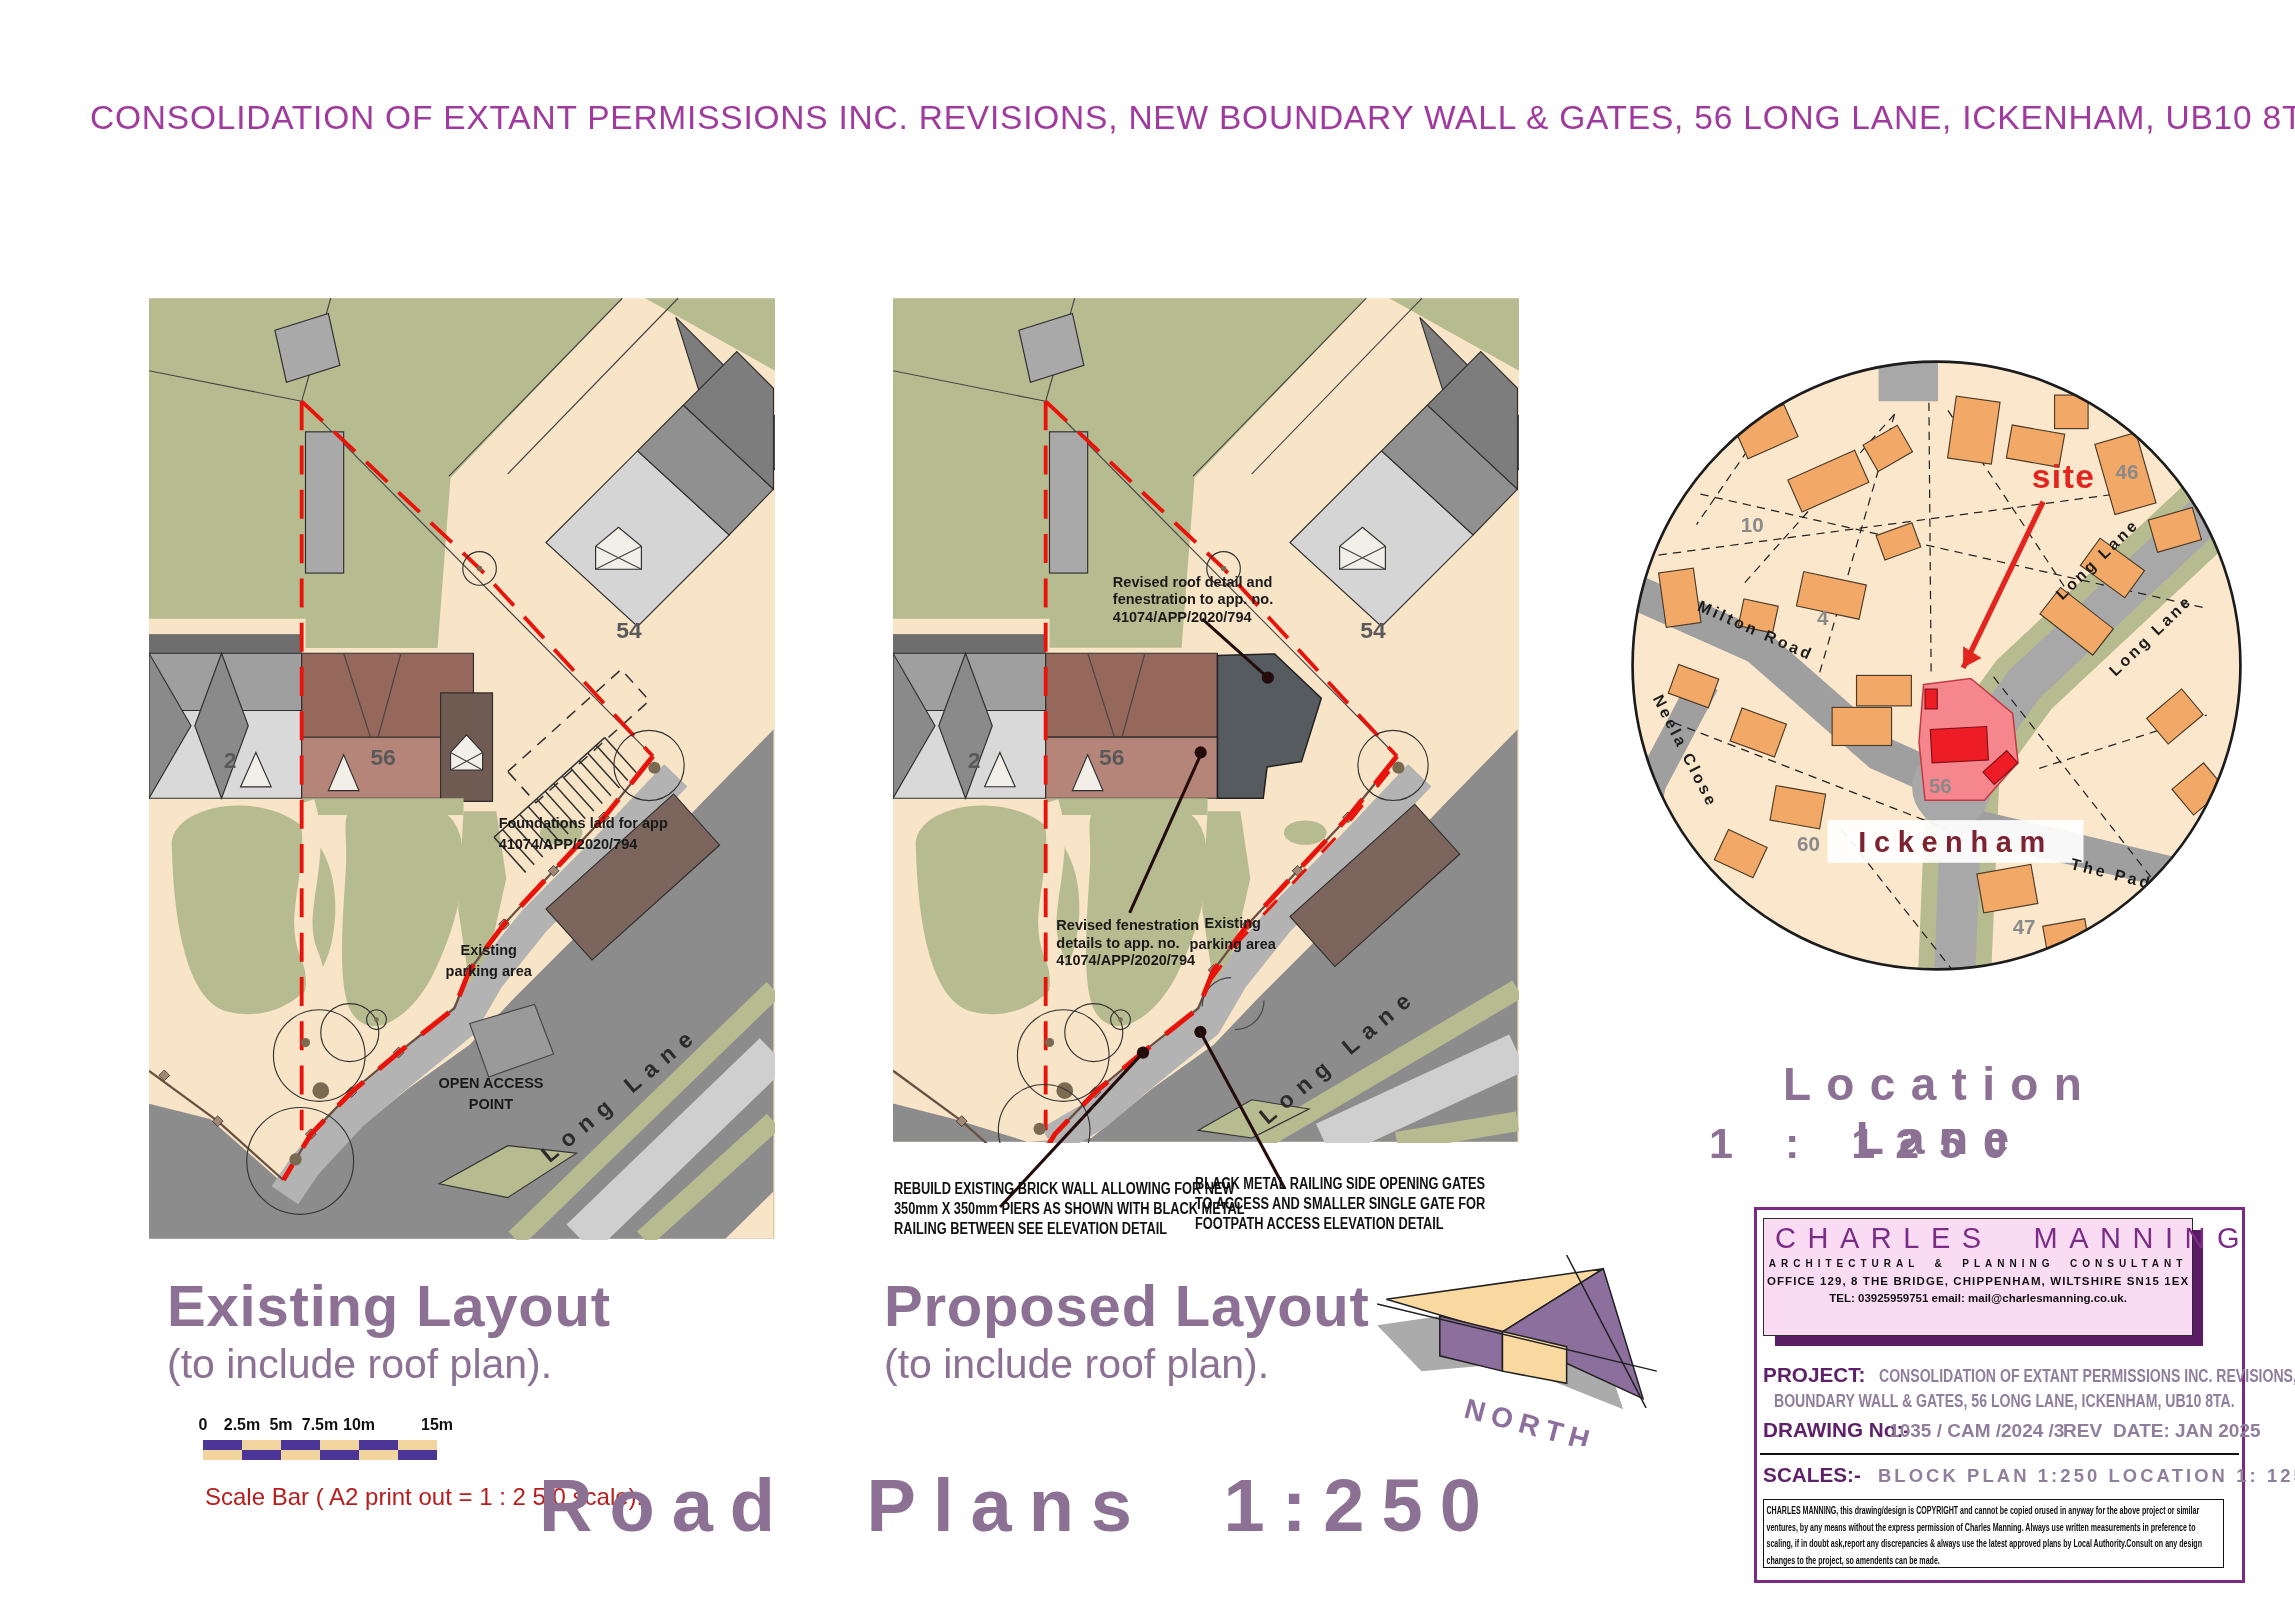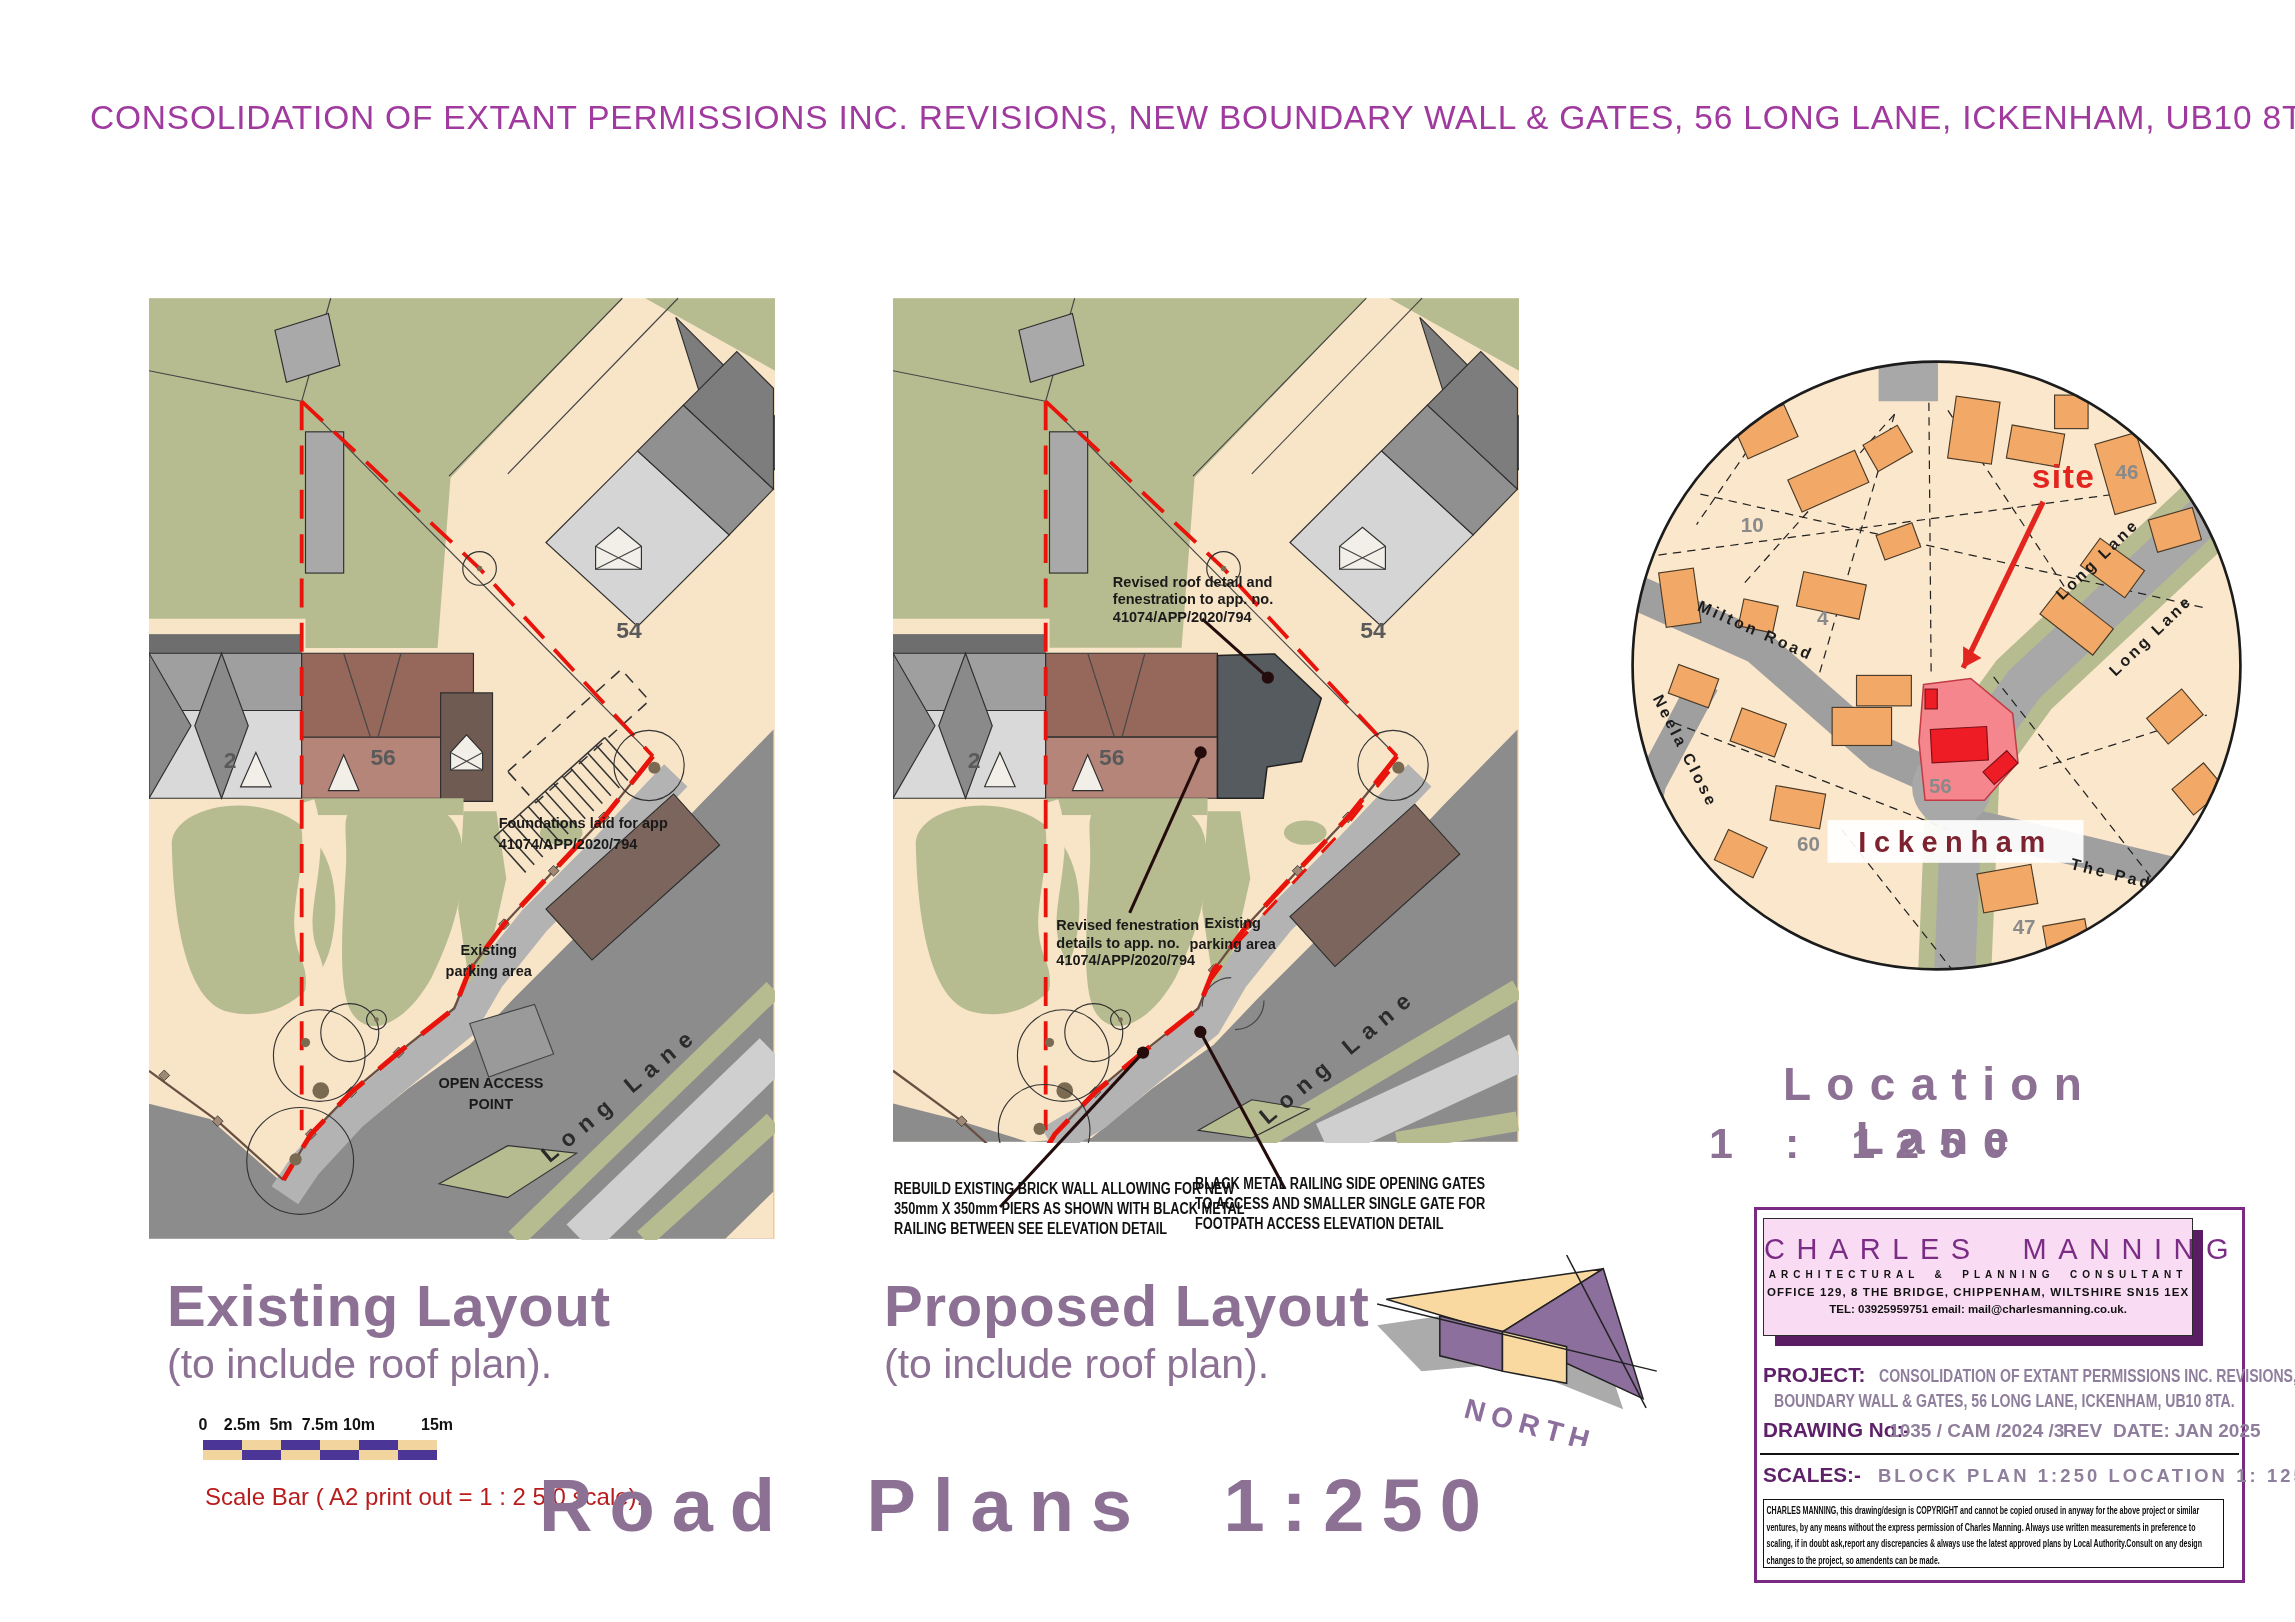--- a/index.html
+++ b/index.html
@@ -22,21 +22,21 @@
   
   .sb-row{position:absolute;left:0;width:234px;height:10px;}
   .sb-seg{position:absolute;top:0;height:10px;width:39px;}
   .sb-p{background:#4b3596;} .sb-c{background:#f2d59e;}
 
   
   .tblock{left:1754px;top:1207px;width:485px;height:370px;border:3.1px solid #7a2a82;background:#fff;}
   .tb-shadow{position:absolute;left:18.4px;top:20px;width:428px;height:116px;background:#5a1c62;}
   .tb-pink{position:absolute;left:6.1px;top:7.7px;width:428px;height:116px;background:#f9dcf4;
            border:1.5px solid #2b2b2b;text-align:center;}
-  .tb-firm{margin-top:14px;font-size:29px;font-weight:500;color:#7b2d86;letter-spacing:11.5px;word-spacing:21.4px;white-space:nowrap;}
+  .tb-firm{margin-top:3px;font-size:29px;font-weight:500;color:#7b2d86;letter-spacing:11.5px;word-spacing:21.4px;white-space:nowrap;padding-left:11px;}
   .tb-firm-sub{font-size:10px;font-weight:700;color:#111;letter-spacing:5px;word-spacing:7.7px;margin-top:3.1px;white-space:nowrap;}
   .tb-office{font-size:11.5px;font-weight:700;color:#111;letter-spacing:1.1px;margin-top:6.1px;white-space:nowrap;}
   .tb-contact{font-size:11.5px;font-weight:700;color:#111;margin-top:5.4px;white-space:nowrap;}
   .tb-label{font-size:20.7px;font-weight:700;color:#5e2169;}
   .tb-val{font-size:17.6px;font-weight:700;color:#8f7f9c;}
   .squeeze{display:inline-block;transform:scaleX(.8);transform-origin:left;white-space:nowrap;}
   .tb-hr{position:absolute;left:3.1px;right:3.1px;top:243px;border-top:2.3px solid #111;}
   .tb-copy{position:absolute;left:6.1px;top:289px;width:459px;height:67px;border:1.5px solid #111;overflow:hidden;}
   .tb-copy-inner{width:692px;font-size:10.7px;font-weight:700;color:#0d0d0d;line-height:1.55;
                  padding:2.3px 3.8px;transform:scaleX(.66);transform-origin:left top;}

